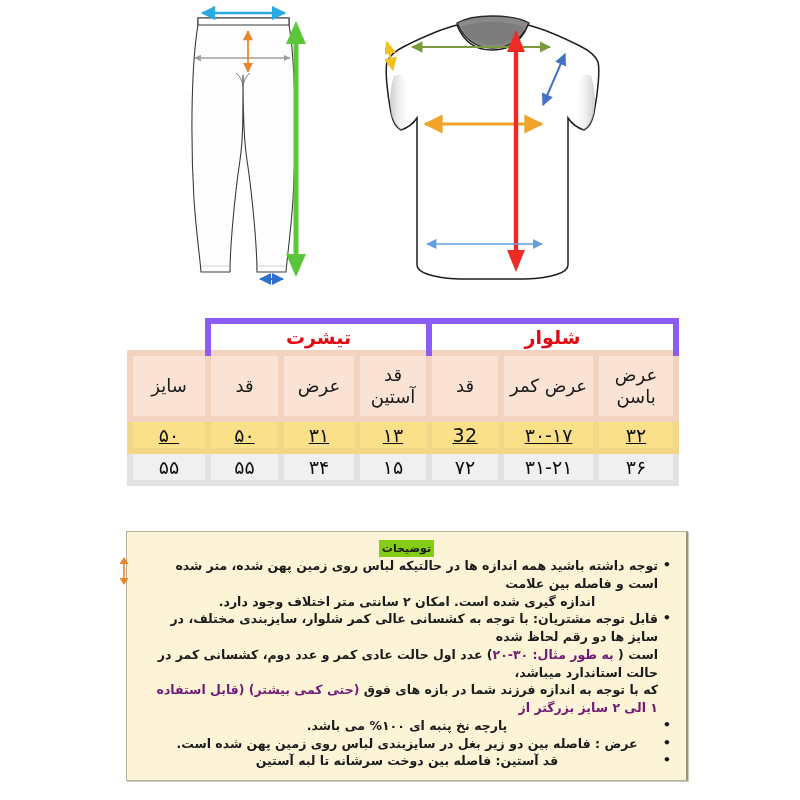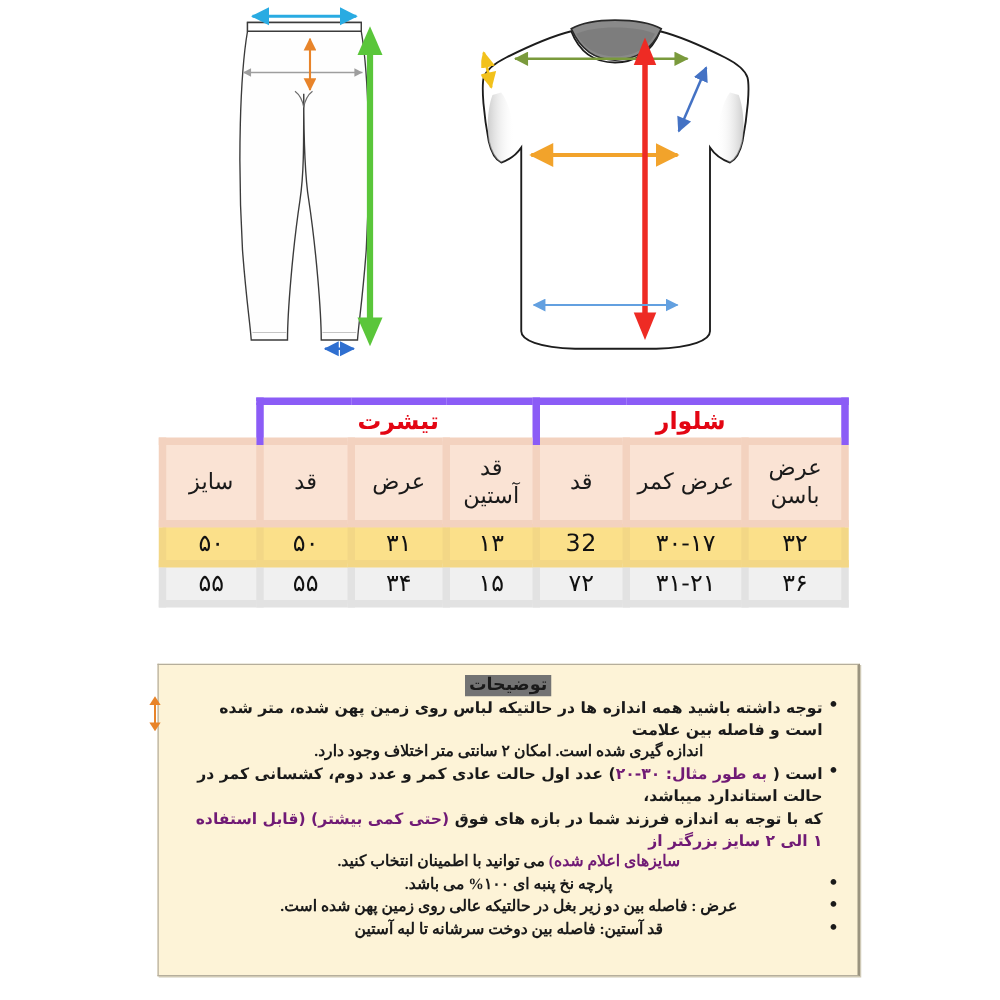--- a/index.html
+++ b/index.html
@@ -56,41 +56,41 @@
     height: 66px;
     line-height: 1.22;
     border-color: #f3d2bf;
   }
   tr.data-row td {
     font-size: 19px;
     height: 30px;
     color: #111;
     letter-spacing: 0.5px;
   }
-  tr.row-hl td { background: #fbe08a; border-color: #f3d786; }
+  tr.row-hl td { background: #fbe08a; border-color: #f3d786; text-decoration: underline; }
   tr.row-alt td { background: #f0f0f0; border-color: #e2e2e2; }
 
   
   #notes-box {
     position: absolute; left: 126px; top: 531px;
     width: 562px; height: 250px;
     background: #fdf3d7;
     border: 1px solid #b5ae9c;
     border-right: 2px solid #9a937f;
     box-shadow: 1px 1px 0 #cfc9b6;
     direction: rtl;
     padding: 5px 10px 4px 10px;
     font-family: "DejaVu Sans", sans-serif;
   }
   #notes-title-row { text-align: center; height: 19px; }
   #notes-title {
     display: inline-block;
-    background: #737373;
+    background: #84cc16;
     color: #1a1a1a;
-    font-size: 14px;
+    font-size: 11px;
     font-weight: bold;
     padding: 0 3px;
     line-height: 17px;
   }
   ul.notes-list {
     list-style: none;
     margin: 1px 0 0 0;
     padding: 0 18px 0 0;
   }
   ul.notes-list > li {
@@ -106,21 +106,21 @@
     content: "\2022";
     position: absolute;
     right: -13px;
     top: -1px;
     font-size: 13px;
     color: #1a1a1a;
   }
   .red { color: #701a75; }
   .note-line { display: block; margin-left: 19px; }
   .line-right { text-align: right; }
-  .line-center { text-align: center; font-family: Liberation Serif, serif; }
+  .line-center { text-align: center; }
 
   #vert-arrow-icon {
     position: absolute; right: 556px; top: 24px;
     width: 12px; height: 30px;
   }
 </style>
 </head>
 <body>
 
 <div id="page">
@@ -324,29 +324,29 @@
       <path d="M6,1 L10.5,8 L1.5,8 Z" fill="#e8842a"></path>
       <path d="M6,29 L10.5,22 L1.5,22 Z" fill="#e8842a"></path>
     </svg>
 
     <ul class="notes-list" id="notes-list">
         <li>
           <span class="note-line line-right"><span>توجه داشته باشید همه اندازه ها در حالتیکه لباس روی زمین پهن شده، متر شده است و فاصله بین علامت</span></span>
           <span class="note-line line-center"><span>اندازه گیری شده است. امکان ۲ سانتی متر اختلاف وجود دارد.</span></span>
         </li>
         <li>
+          <span class="note-line line-right"><span>قابل توجه مشتریان: با توجه به کشسانی عالی کمر شلوار، سایزبندی مختلف، در سایز ها دو رقم لحاظ شده</span></span>
           <span class="note-line line-right"><span>است ( </span><span class="red">به طور مثال: ۳۰-۲۰</span><span>) عدد اول حالت عادی کمر و عدد دوم، کشسانی کمر در حالت استاندارد میباشد،</span></span>
           <span class="note-line line-right"><span>که با توجه به اندازه فرزند شما  در بازه های فوق </span><span class="red">(حتی کمی بیشتر) (قابل استفاده ۱ الی ۲ سایز بزرگتر از</span></span>
-          <span class="note-line line-center"><span class="red">سایزهای اعلام شده)</span><span> می توانید با اطمینان انتخاب کنید.</span></span>
         </li>
         <li>
           <span class="note-line line-center"><span>پارچه نخ پنبه ای ۱۰۰% می باشد.</span></span>
         </li>
         <li>
-          <span class="note-line line-center"><span>عرض : فاصله بین دو زیر بغل در حالتیکه عالی روی زمین پهن شده است.</span></span>
+          <span class="note-line line-center"><span>عرض : فاصله بین دو زیر بغل در سایزبندی لباس روی زمین پهن شده است.</span></span>
         </li>
         <li>
           <span class="note-line line-center"><span>قد آستین: فاصله بین دوخت سرشانه تا لبه آستین</span></span>
         </li>
       </ul>
   </div>
 
 </div>
 
 </body></html>

